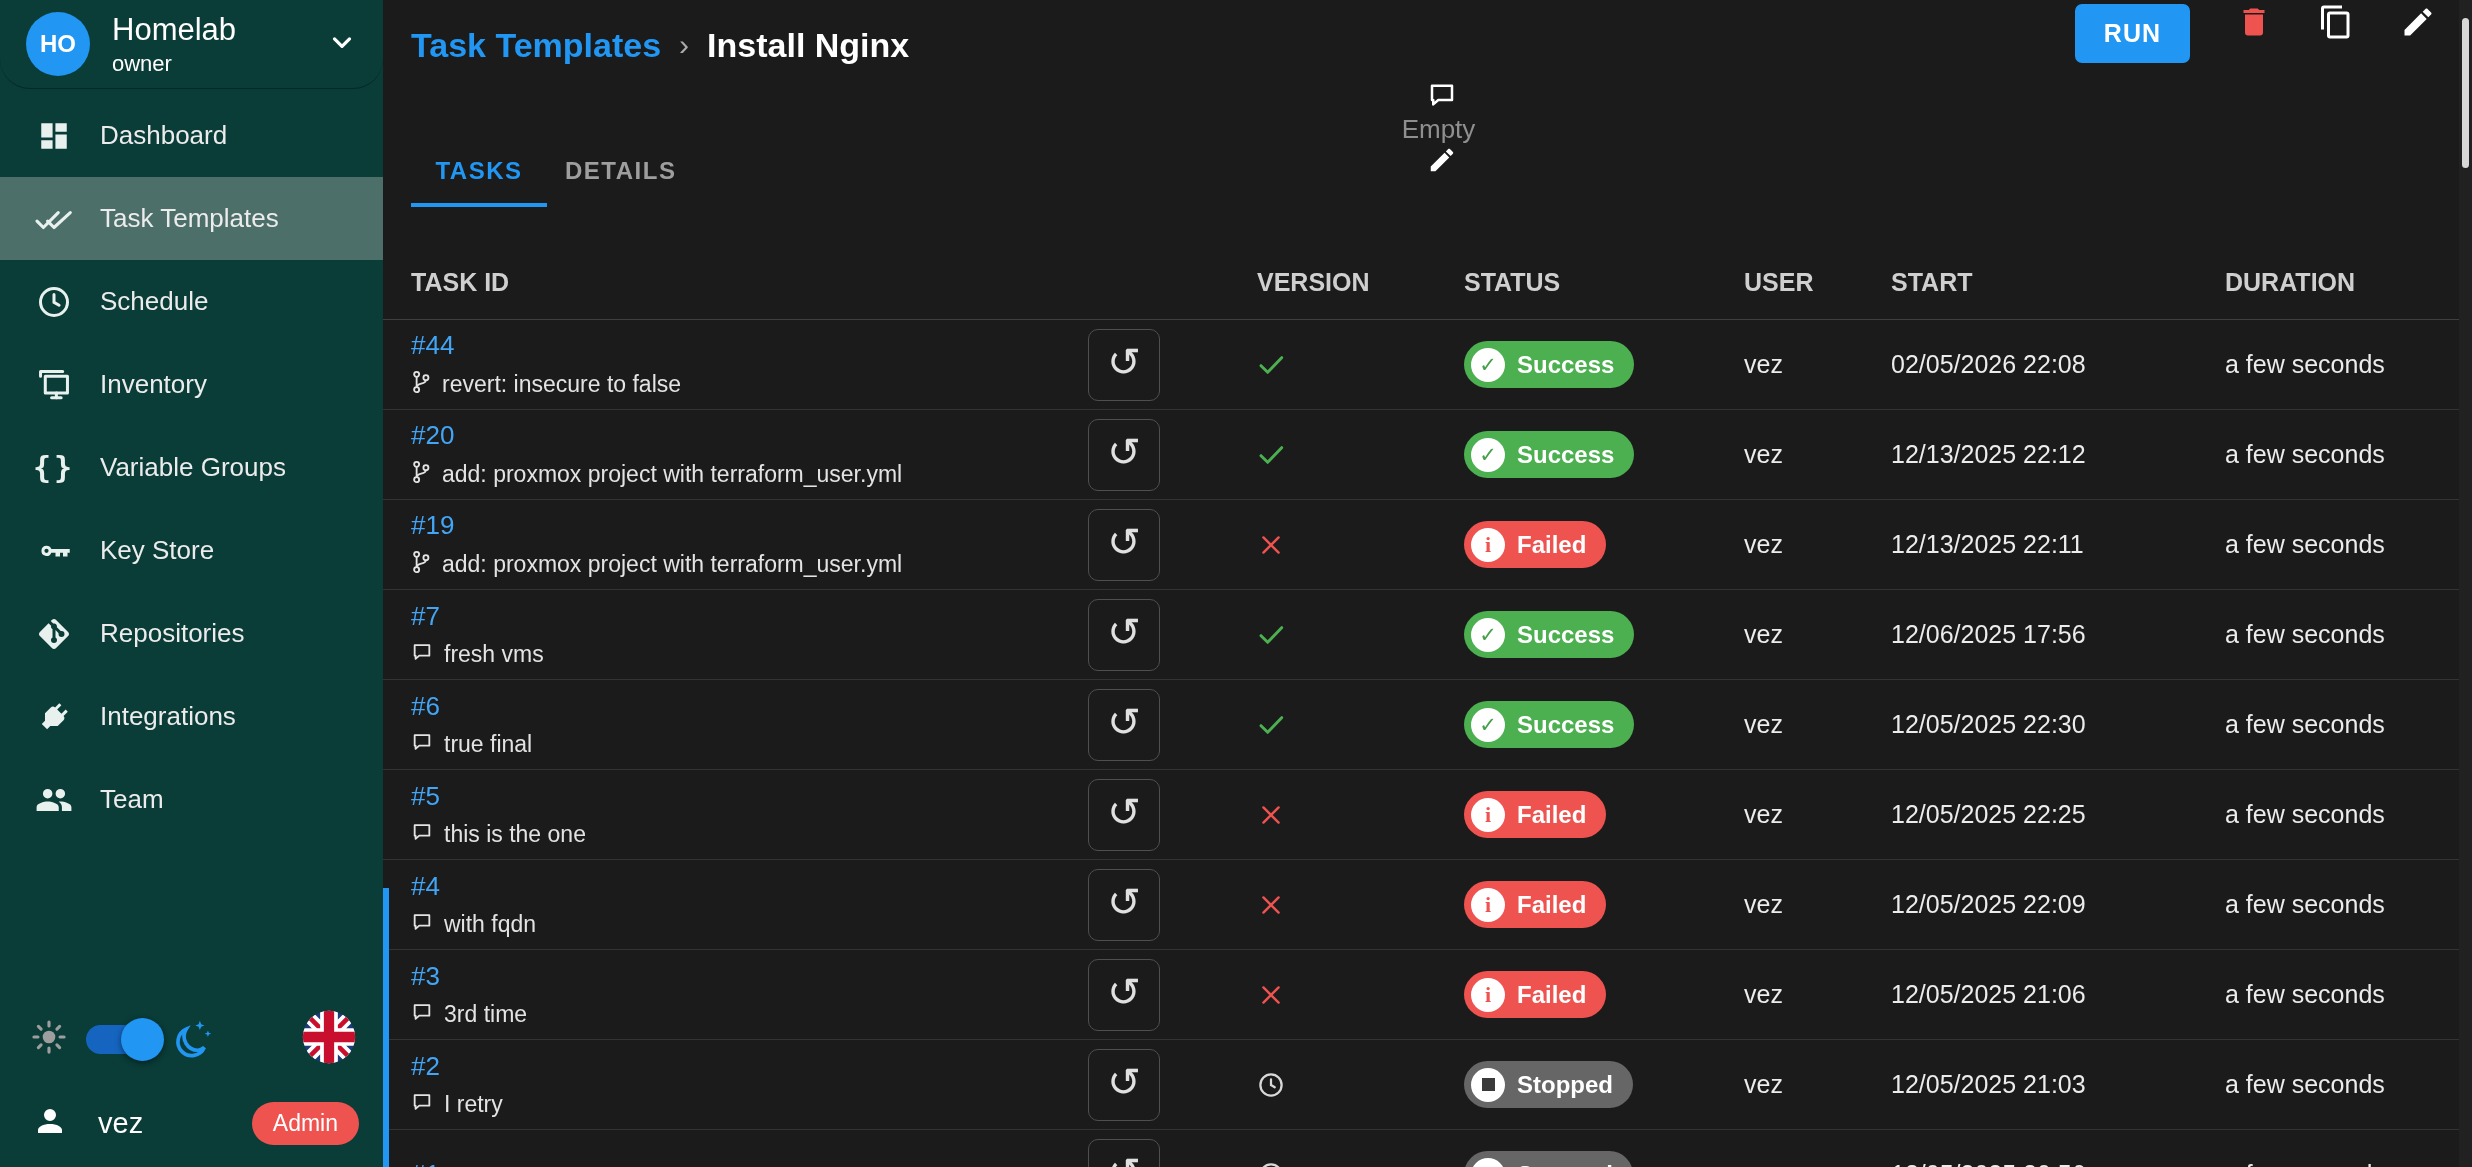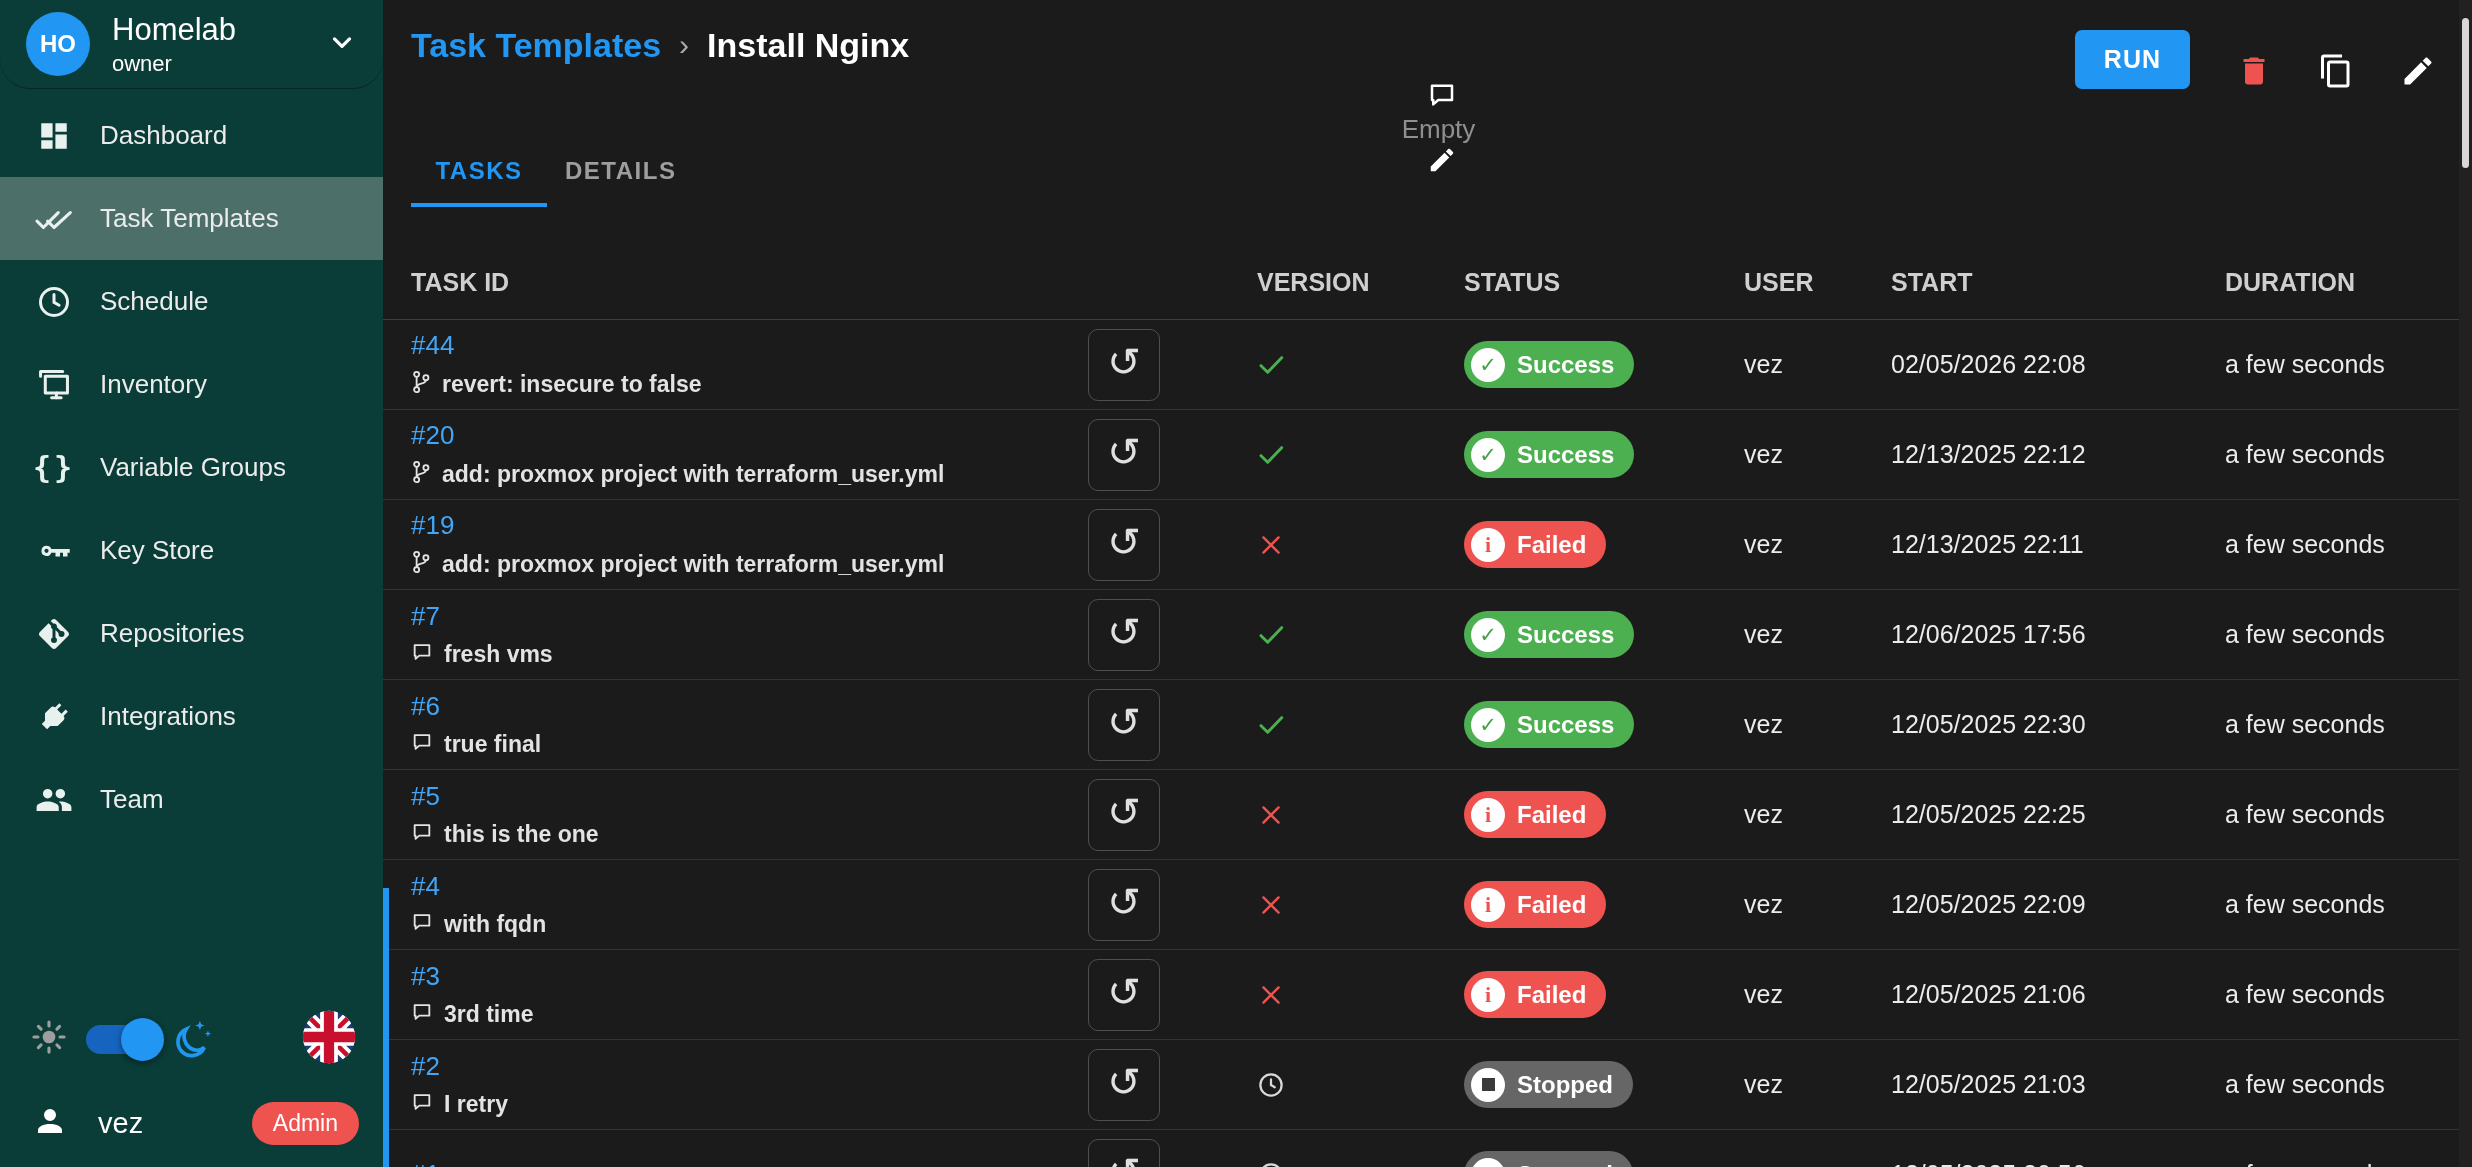--- a/index.html
+++ b/index.html
@@ -43,21 +43,21 @@
   .left-scroll-thumb { position:absolute; left:0; top:888px; width:6px; height:279px; background:#2196F3; z-index:5; }
   .right-scroll-track { position:absolute; right:0; top:0; width:13px; height:1167px; background:#212121; }
   .right-scroll-thumb { position:absolute; right:3px; top:18px; width:7px; height:150px; background:#D8D8D8; border-radius:4px; }
 
   .topbar { padding:22px 0 0 28px; position:relative; }
   .breadcrumb { display:flex; align-items:center; height:46px; }
   .bc-parent { color:#2196F3; font-size:34px; font-weight:bold; cursor:pointer; }
   .bc-sep { color:#ABABAB; font-size:30px; margin:0 18px; }
   .bc-current { color:#FFFFFF; font-size:34px; font-weight:bold; }
 
-  .actions { position:absolute; right:36px; top:30px; display:flex; align-items:flex-end; }
+  .actions { position:absolute; right:36px; top:4px; display:flex; align-items:flex-start; }
   .run-btn { background:#2196F3; color:#fff; font-weight:bold; font-size:25px; letter-spacing:1px;
     border:none; border-radius:7px; padding:15px 29px; cursor:pointer;
     font-family:"Liberation Sans",sans-serif; }
   .action-icon { margin-left:46px; cursor:pointer; display:flex; }
 
   .desc-row { display:flex; align-items:center; margin-top:12px; height:40px;flex-direction:column; }
   .desc-text { color:#8F8F8F; font-size:26px; margin:0 22px 0 16px; }
 
   .tabs { display:flex; margin-top:31px; }
   .tab { min-width:136px; text-align:center; font-size:24px; font-weight:bold; letter-spacing:1.5px;
@@ -68,21 +68,21 @@
   .table { margin-top:39px; }
   .tgrid { display:grid; grid-template-columns:677px 85px 195px 376px 147px 334px auto; padding-left:28px; }
   .thead { height:74px; align-items:center; color:#CFCFCF; font-weight:bold; font-size:25px;
     border-bottom:1px solid #3F3F3F; }
   .th-version { padding-left:84px; }
   .th-status { padding-left:96px; }
 
   .trow { height:90px; align-items:center; border-bottom:1px solid #333333; font-size:25px; }
   .cell-taskid { display:flex; flex-direction:column; justify-content:center; gap:9px; }
   .task-link { color:#42A5F5; font-size:26px; cursor:pointer; width:max-content; }
-  .task-msg { display:flex; align-items:center; gap:11px; font-size:23px; color:#E3E3E3;font-weight:bold; }
+  .task-msg { display:flex; align-items:center; gap:11px; font-size:23px; color:#E3E3E3; }
   .cell-rerun { display:flex; align-items:center; }
   .rerun-btn { width:72px; height:72px; border:1px solid #4F4F4F; border-radius:10px; background:transparent;
     color:#E0E0E0; font-size:40px; line-height:1; display:flex; align-items:center; justify-content:center;
     cursor:pointer; font-family:"DejaVu Sans",sans-serif; padding-bottom:6px; }
   .cell-version { display:flex; justify-content:center; align-items:center; }
   .cell-status { padding-left:96px; }
   .badge { display:inline-flex; align-items:center; height:47px; border-radius:24px; padding:0 20px 0 7px;
     color:#fff; font-weight:bold; font-size:24px; cursor:default; }
   .badge .circ { width:34px; height:34px; border-radius:50%; background:#fff; display:flex;
     align-items:center; justify-content:center; margin-right:12px; flex:none; }

